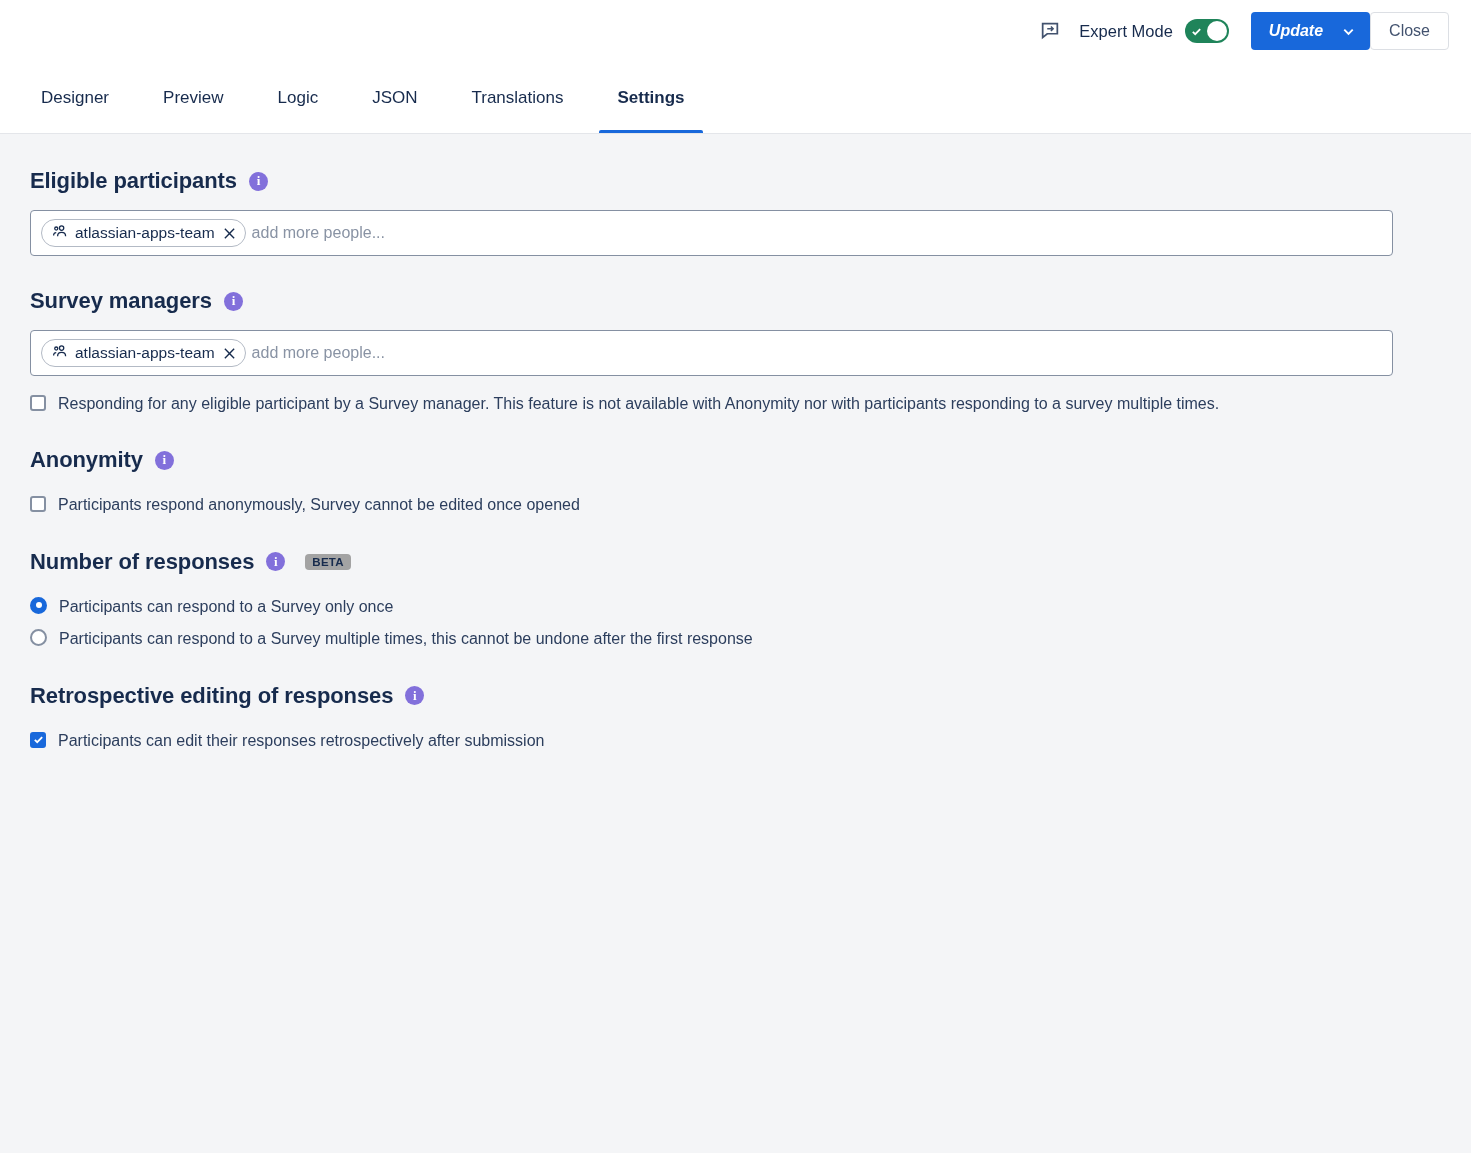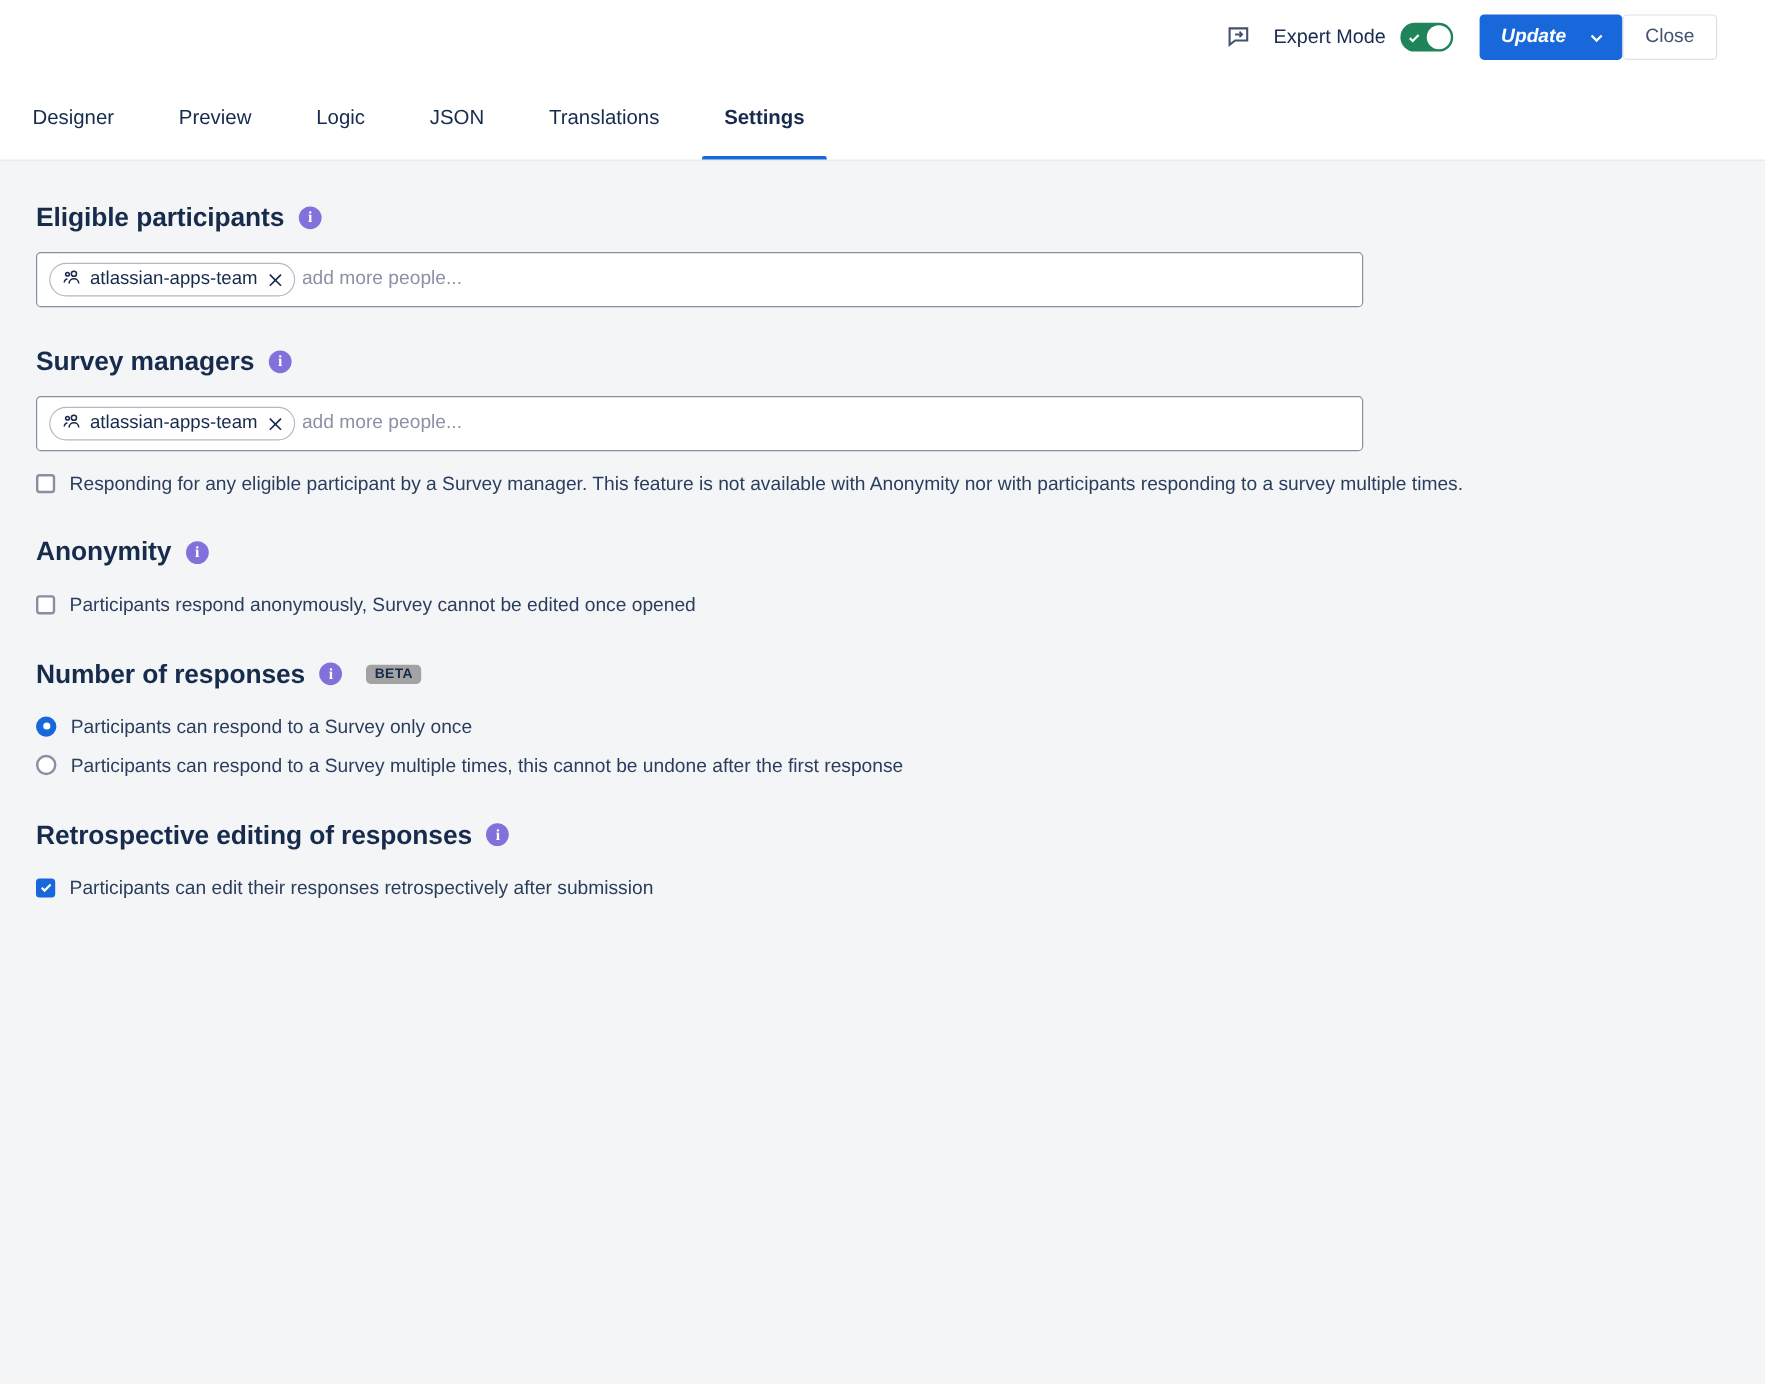--- a/index.html
+++ b/index.html
@@ -14,21 +14,21 @@
   }
 
   
   .topbar {
     position: relative;
     height: 62px;
     background: #ffffff;
     display: flex;
     align-items: center;
     justify-content: flex-end;
-    padding-right: 40px;
+    padding-right: 22px;
     gap: 0;
   }
   .feedback-icon {
     width: 34px; height: 34px;
     display: flex; align-items: center; justify-content: center;
     margin-right: 12px;
     cursor: pointer;
   }
   .expert-wrap {
     display: flex;
@@ -92,20 +92,21 @@
     font-family: "Liberation Sans", sans-serif;
   }
 
   
   .tabbar {
     height: 72px;
     background: #ffffff;
     border-bottom: 1px solid #e4e6ea;
     display: flex;
     align-items: flex-end;
+    padding-left: 14px;
   }
   .tab {
     position: relative;
     height: 100%;
     display: flex;
     align-items: center;
     justify-content: center;
     padding: 0 18px;
     margin: 0 9px;
     font-size: 17px;
@@ -164,21 +165,21 @@
 
   .people-field {
     margin-top: 16px;
     height: 46px;
     background: #ffffff;
     border: 1px solid #8590a2;
     border-radius: 4px;
     display: flex;
     align-items: center;
     padding: 0 10px;
-    width: 1106px;
+    width: 1363px;
   }
   .chip {
     height: 28px;
     border: 1px solid #b3bac5;
     border-radius: 14px;
     display: flex;
     align-items: center;
     gap: 7px;
     padding: 0 9px 0 10px;
     font-size: 15.5px;

